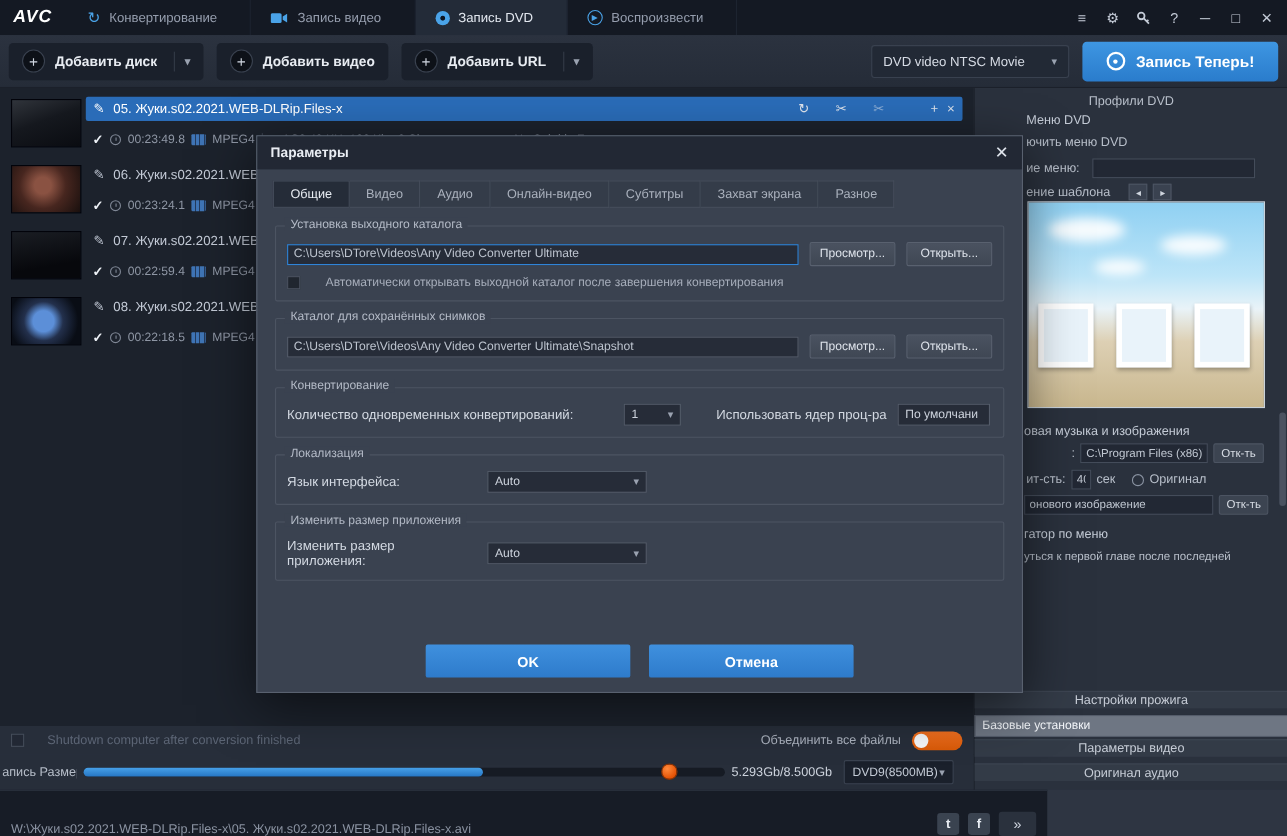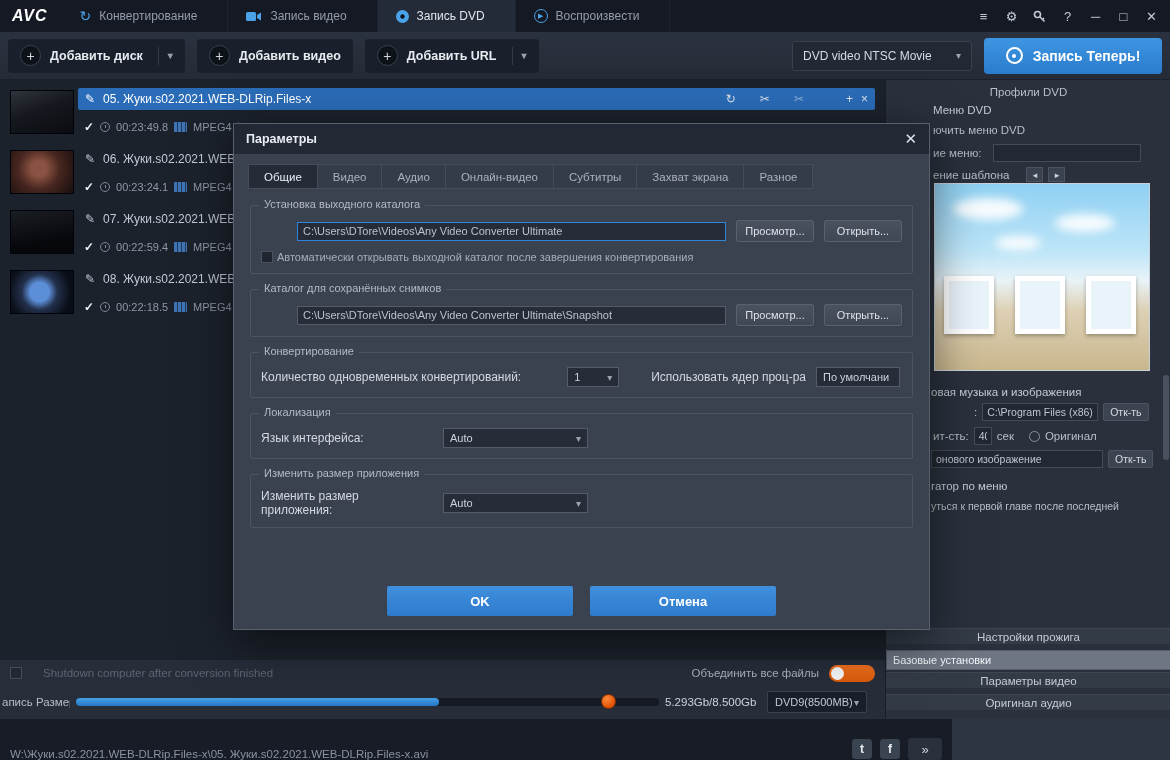--- a/index.html
+++ b/index.html
@@ -94,24 +94,24 @@
   .mtitle { height:30px; background:#222834; display:flex; align-items:center; padding:0 12px; font-size:12.5px; font-weight:bold; color:#e9edf3; }
   .mclose { margin-left:auto; font-size:15px; color:#dfe4ec; font-weight:normal; }
   .mtabs { display:flex; margin:10px 14px 0 14px; }
   .mtab { height:25px; display:flex; align-items:center; justify-content:center; padding:0 15px; background:#343c49; border:1px solid #454d5b; border-left:none; font-size:11.5px; color:#aab1bd; white-space:nowrap; }
   .mtab:first-child { border-left:1px solid #454d5b; }
   .mtab.active { background:#252c38; color:#e9edf3; }
   .mbody { padding:16px 16px 0 16px; }
   .group { border:1px solid #4c5462; border-radius:2px; position:relative; margin-bottom:15px; padding:14px 10px 10px 10px; }
   .legend { position:absolute; top:-8px; left:8px; background:#3a4250; padding:0 5px; font-size:11px; color:#b3bac6; }
   .frow { display:flex; align-items:center; gap:10px; font-size:12px; color:#d3d9e2; }
-  .pinput { flex:1; height:19px; background:#262c38; border:1px solid #545c6a; color:#bcc3ce; font-size:11px; padding:0 5px; font-family:inherit;margin-left:36px; }
+  .pinput { flex:1; height:19px; background:#262c38; border:1px solid #545c6a; color:#bcc3ce; font-size:11px; padding:0 5px; font-family:inherit; }
   .pinput.focus { border-color:#2f84d8; }
   .gbtn { width:78px; height:22px; background:linear-gradient(#4a5260,#3f4754); border:1px solid #59616f; border-radius:2px; display:flex; align-items:center; justify-content:center; font-size:11px; color:#dde2ea; flex:none; }
-  .chkrow { display:flex; align-items:center; gap:4px; margin-top:9px; font-size:11px; color:#a6adba; }
+  .chkrow { display:flex; align-items:center; gap:23px; margin-top:9px; font-size:11px; color:#a6adba; }
   .cbx { width:12px; height:12px; background:#20262f; border:1px solid #4a5260; flex:none; }
   .sel { height:20px; background:#262c38; border:1px solid #545c6a; display:flex; align-items:center; justify-content:space-between; gap:8px; padding:0 6px; font-size:11px; color:#cdd3dd; flex:none; }
   .mbtns { display:flex; justify-content:center; gap:17px; margin-top:58px; }
   .bigbtn { width:186px; height:30px; background:linear-gradient(#3f90de,#2e7bcb); border-radius:2px; display:flex; align-items:center; justify-content:center; color:#fff; font-weight:bold; font-size:13px; }
 </style>
 </head>
 <body>
 
 <div class="abs titlebar">
   <div class="logo">AVC</div>

